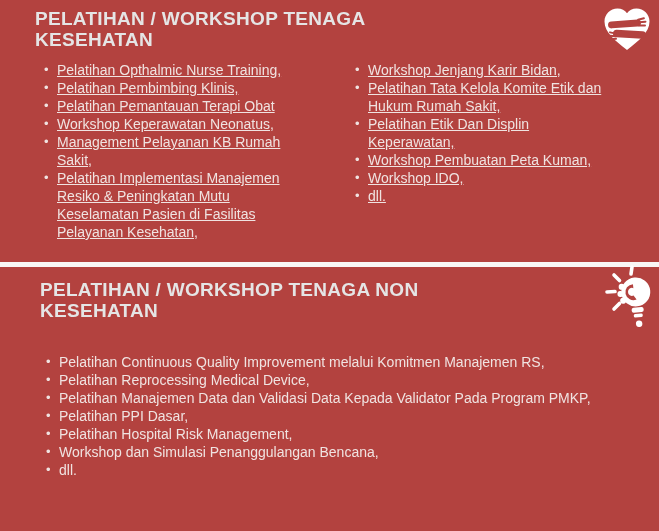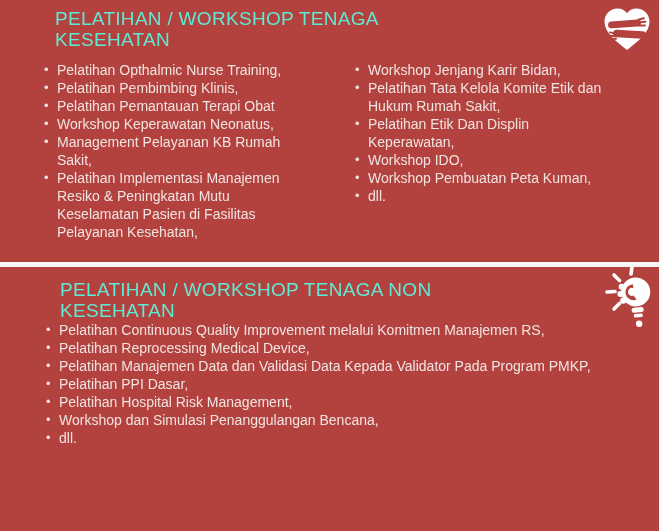--- a/index.html
+++ b/index.html
@@ -6,27 +6,26 @@
   .slide{
     position:relative;
     width:659px;height:531px;
     background:#b3423f;
     overflow:hidden;
     font-family:"Liberation Sans","DejaVu Sans",sans-serif;
   }
   
   .sec-title{
     position:absolute;
-    color:#5eead4;
-    font-weight:400;
+    color:#e5e5e5;
+    font-weight:700;
     font-size:19px;
     line-height:20.5px;
     letter-spacing:.3px;
     white-space:nowrap;
-    margin-left:20px;
   }
   #title1{left:35px;top:9px;}
   #title2{left:40px;top:280px;}
   
   ul.bullets{
     list-style:none;margin:0;padding:0;
     color:#f0e3e1;
     font-size:14px;
     line-height:18px;
   }
@@ -37,24 +36,24 @@
   ul.bullets li::before{
     content:"\2022";
     position:absolute;
     left:0;top:0;
     font-size:13px;
   }
   #cols{
     position:absolute;left:44px;top:61px;
     display:flex;
   }
-  #cols ul{width:261px;}
+  #cols ul{width:261px;text-decoration:underline;}
   #cols ul:first-child{margin-right:50px;}
   #list2{
-    position:absolute;left:46px;top:321px;
+    position:absolute;left:46px;top:353px;
     width:604px;
   }
   
   .divider{
     position:absolute;left:0;top:262px;
     width:659px;height:5px;
     background:#f9f6f5;
   }
   
   .icon{position:absolute;}
@@ -95,22 +94,22 @@
         <li>Pelatihan Pembimbing Klinis,</li>
         <li>Pelatihan Pemantauan Terapi Obat</li>
         <li>Workshop Keperawatan Neonatus,</li>
         <li>Management Pelayanan KB Rumah Sakit,</li>
         <li>Pelatihan Implementasi Manajemen Resiko &amp; Peningkatan Mutu Keselamatan Pasien di Fasilitas Pelayanan Kesehatan,</li>
       </ul>
     <ul class="bullets">
         <li>Workshop Jenjang Karir Bidan,</li>
         <li>Pelatihan Tata Kelola Komite Etik dan Hukum Rumah Sakit,</li>
         <li>Pelatihan Etik Dan Displin Keperawatan,</li>
+        <li>Workshop Pembuatan Peta Kuman,</li>
         <li>Workshop IDO,</li>
-        <li>Workshop Pembuatan Peta Kuman,</li>
         <li>dll.</li>
       </ul>
   </div>
 
   <div class="divider"></div>
 
   <div id="title2" class="sec-title">
     <div>PELATIHAN / WORKSHOP TENAGA NON</div>
     <div>KESEHATAN</div>
   </div>

